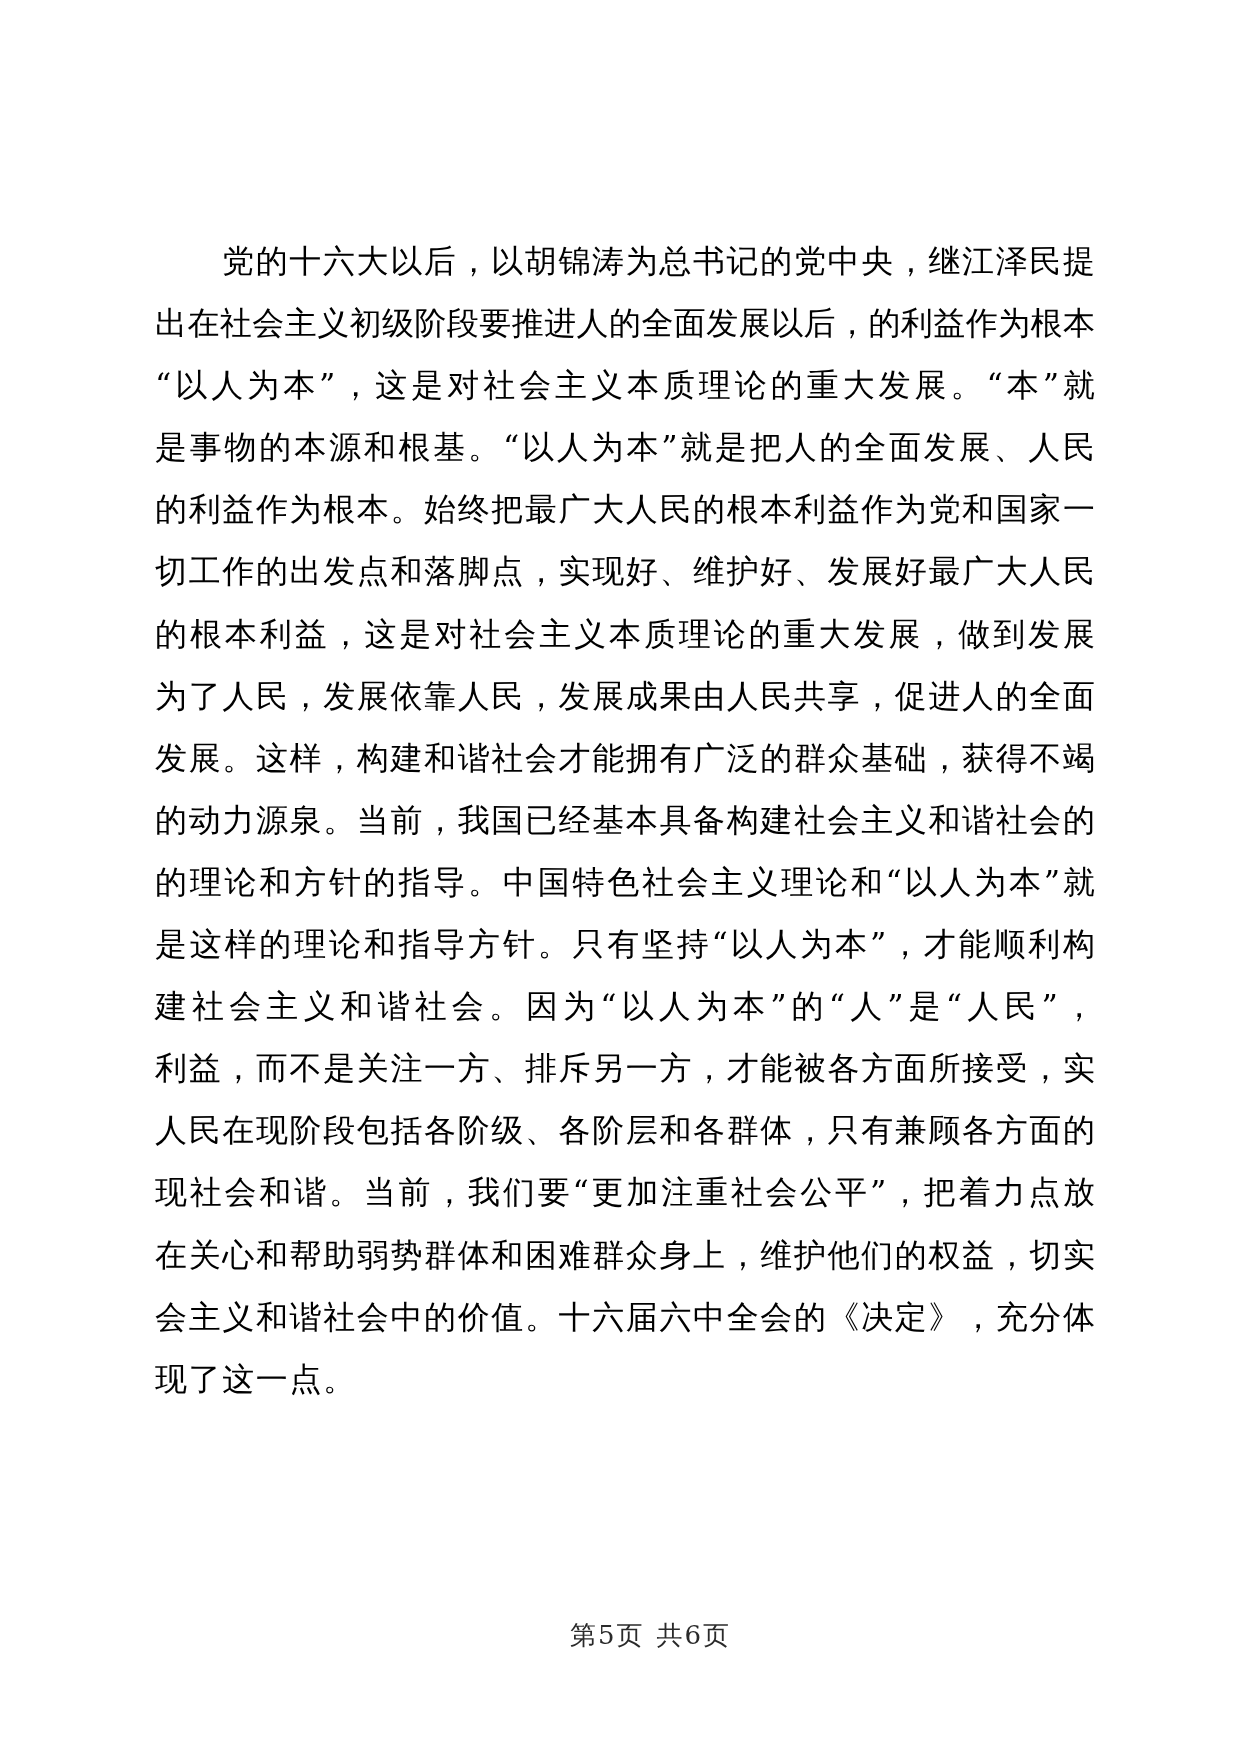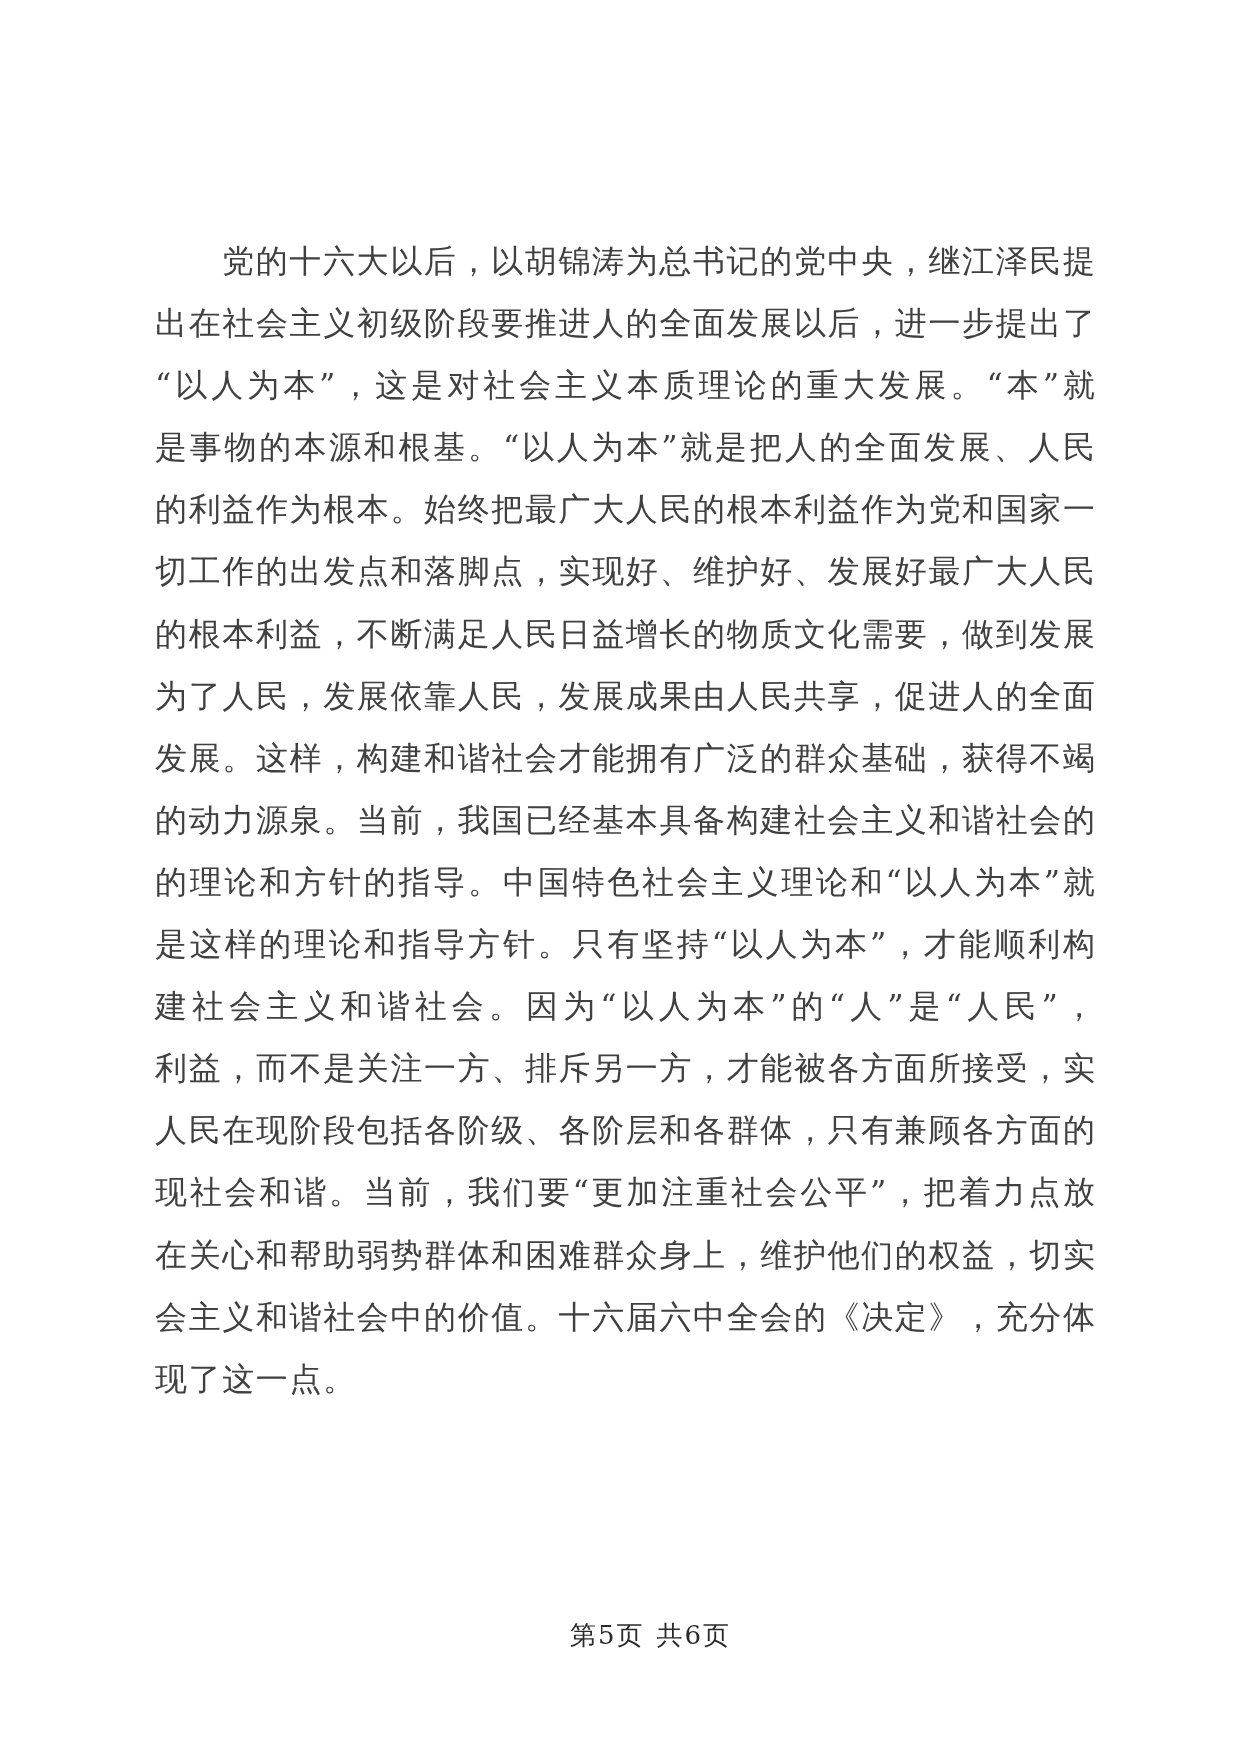--- a/index.html
+++ b/index.html
@@ -16,21 +16,21 @@
     background: #ffffff;
     overflow: hidden;
   }
   .text-body {
     position: absolute;
     top: 230px;
     left: 155px;
     width: 940px;
     font-size: 32px;
     line-height: 62.1px;
-    color: #404040;
+    color: #000000;
     font-weight: normal;
   }
   .line {
     text-align: justify;
     text-align-last: justify;
     text-justify: inter-character;
     white-space: nowrap;
     height: 62.1px;
     overflow: visible;
   }
@@ -55,26 +55,26 @@
   }
   .page-footer .gap { display: inline-block; width: 12px; }
 </style>
 </head>
 <body>
 
 <div class="page">
 
   <div class="text-body">
     <div class="line first">党的十六大以后，以胡锦涛为总书记的党中央，继江泽民提</div>
-    <div class="line">出在社会主义初级阶段要推进人的全面发展以后，进一步提出了</div>
+    <div class="line">出在社会主义初级阶段要推进人的全面发展以后，的利益作为根本</div>
     <div class="line">“以人为本”，这是对社会主义本质理论的重大发展。“本”就</div>
     <div class="line">是事物的本源和根基。“以人为本”就是把人的全面发展、人民</div>
     <div class="line">的利益作为根本。始终把最广大人民的根本利益作为党和国家一</div>
     <div class="line">切工作的出发点和落脚点，实现好、维护好、发展好最广大人民</div>
-    <div class="line">的根本利益，不断满足人民日益增长的物质文化需要，做到发展</div>
+    <div class="line">的根本利益，这是对社会主义本质理论的重大发展，做到发展</div>
     <div class="line">为了人民，发展依靠人民，发展成果由人民共享，促进人的全面</div>
     <div class="line">发展。这样，构建和谐社会才能拥有广泛的群众基础，获得不竭</div>
     <div class="line">的动力源泉。当前，我国已经基本具备构建社会主义和谐社会的</div>
     <div class="line">的理论和方针的指导。中国特色社会主义理论和“以人为本”就</div>
     <div class="line">是这样的理论和指导方针。只有坚持“以人为本”，才能顺利构</div>
     <div class="line">建社会主义和谐社会。因为“以人为本”的“人”是“人民”，</div>
     <div class="line">利益，而不是关注一方、排斥另一方，才能被各方面所接受，实</div>
     <div class="line">人民在现阶段包括各阶级、各阶层和各群体，只有兼顾各方面的</div>
     <div class="line">现社会和谐。当前，我们要“更加注重社会公平”，把着力点放</div>
     <div class="line">在关心和帮助弱势群体和困难群众身上，维护他们的权益，切实</div>

